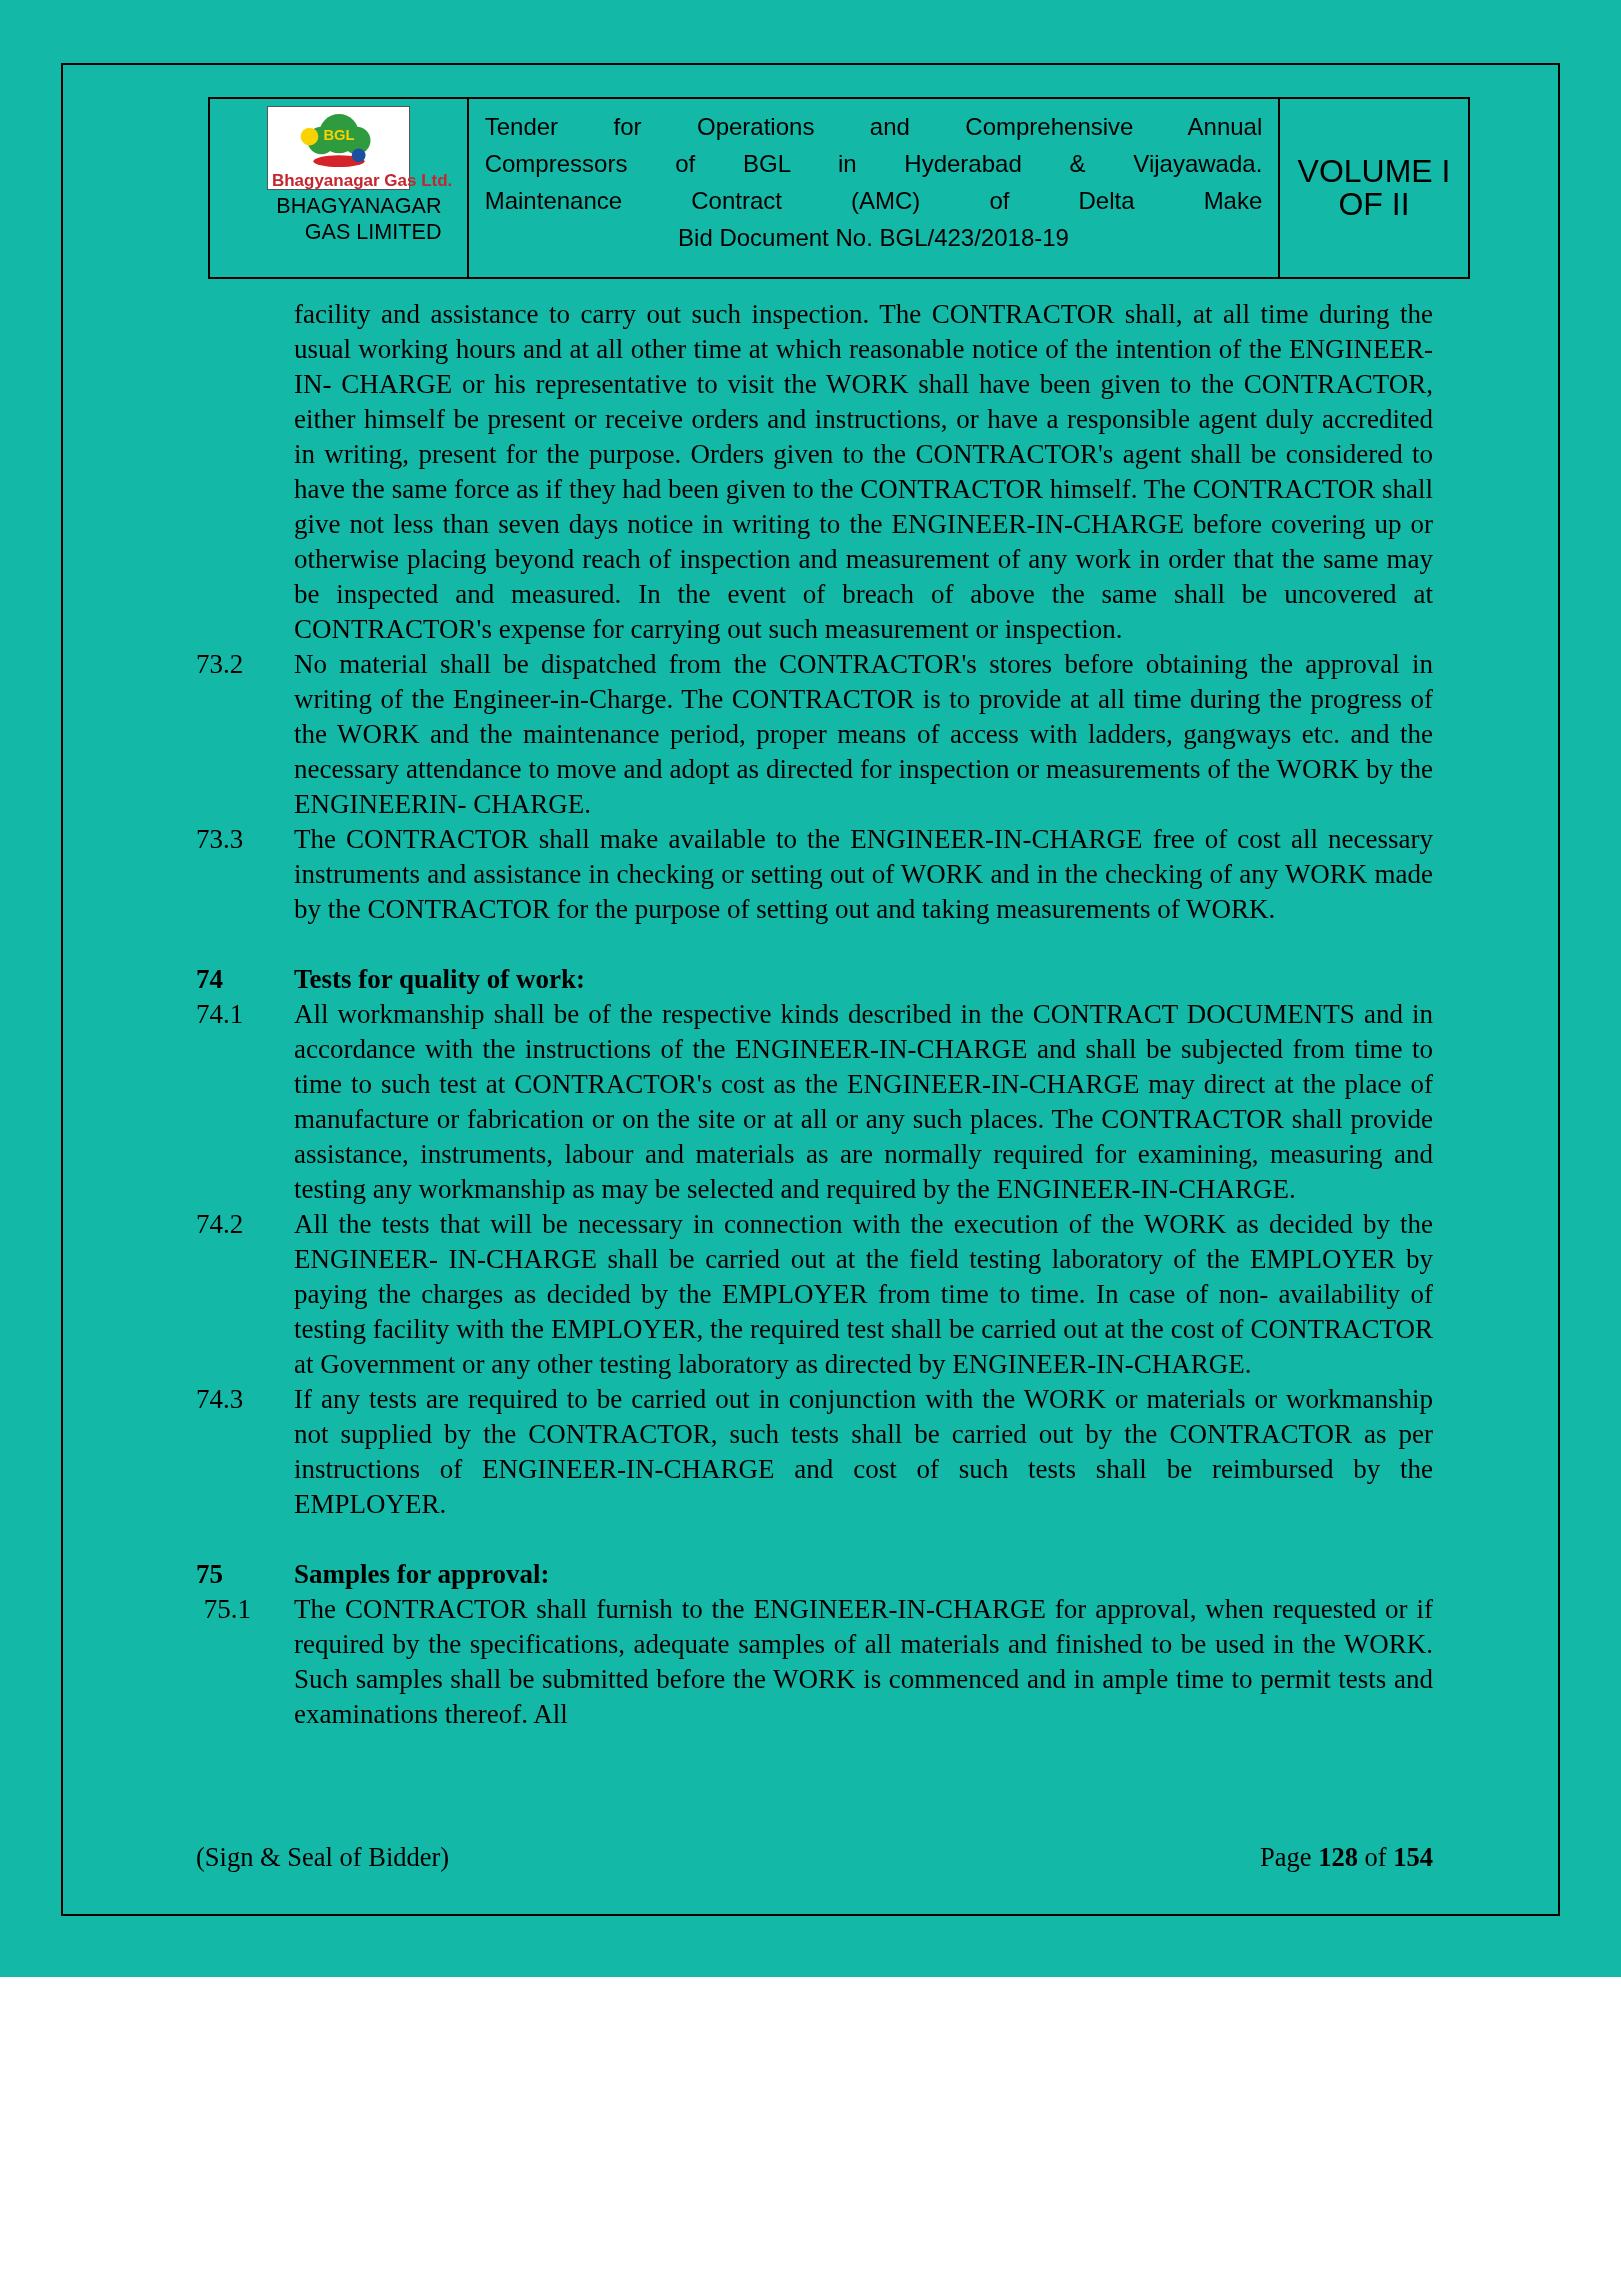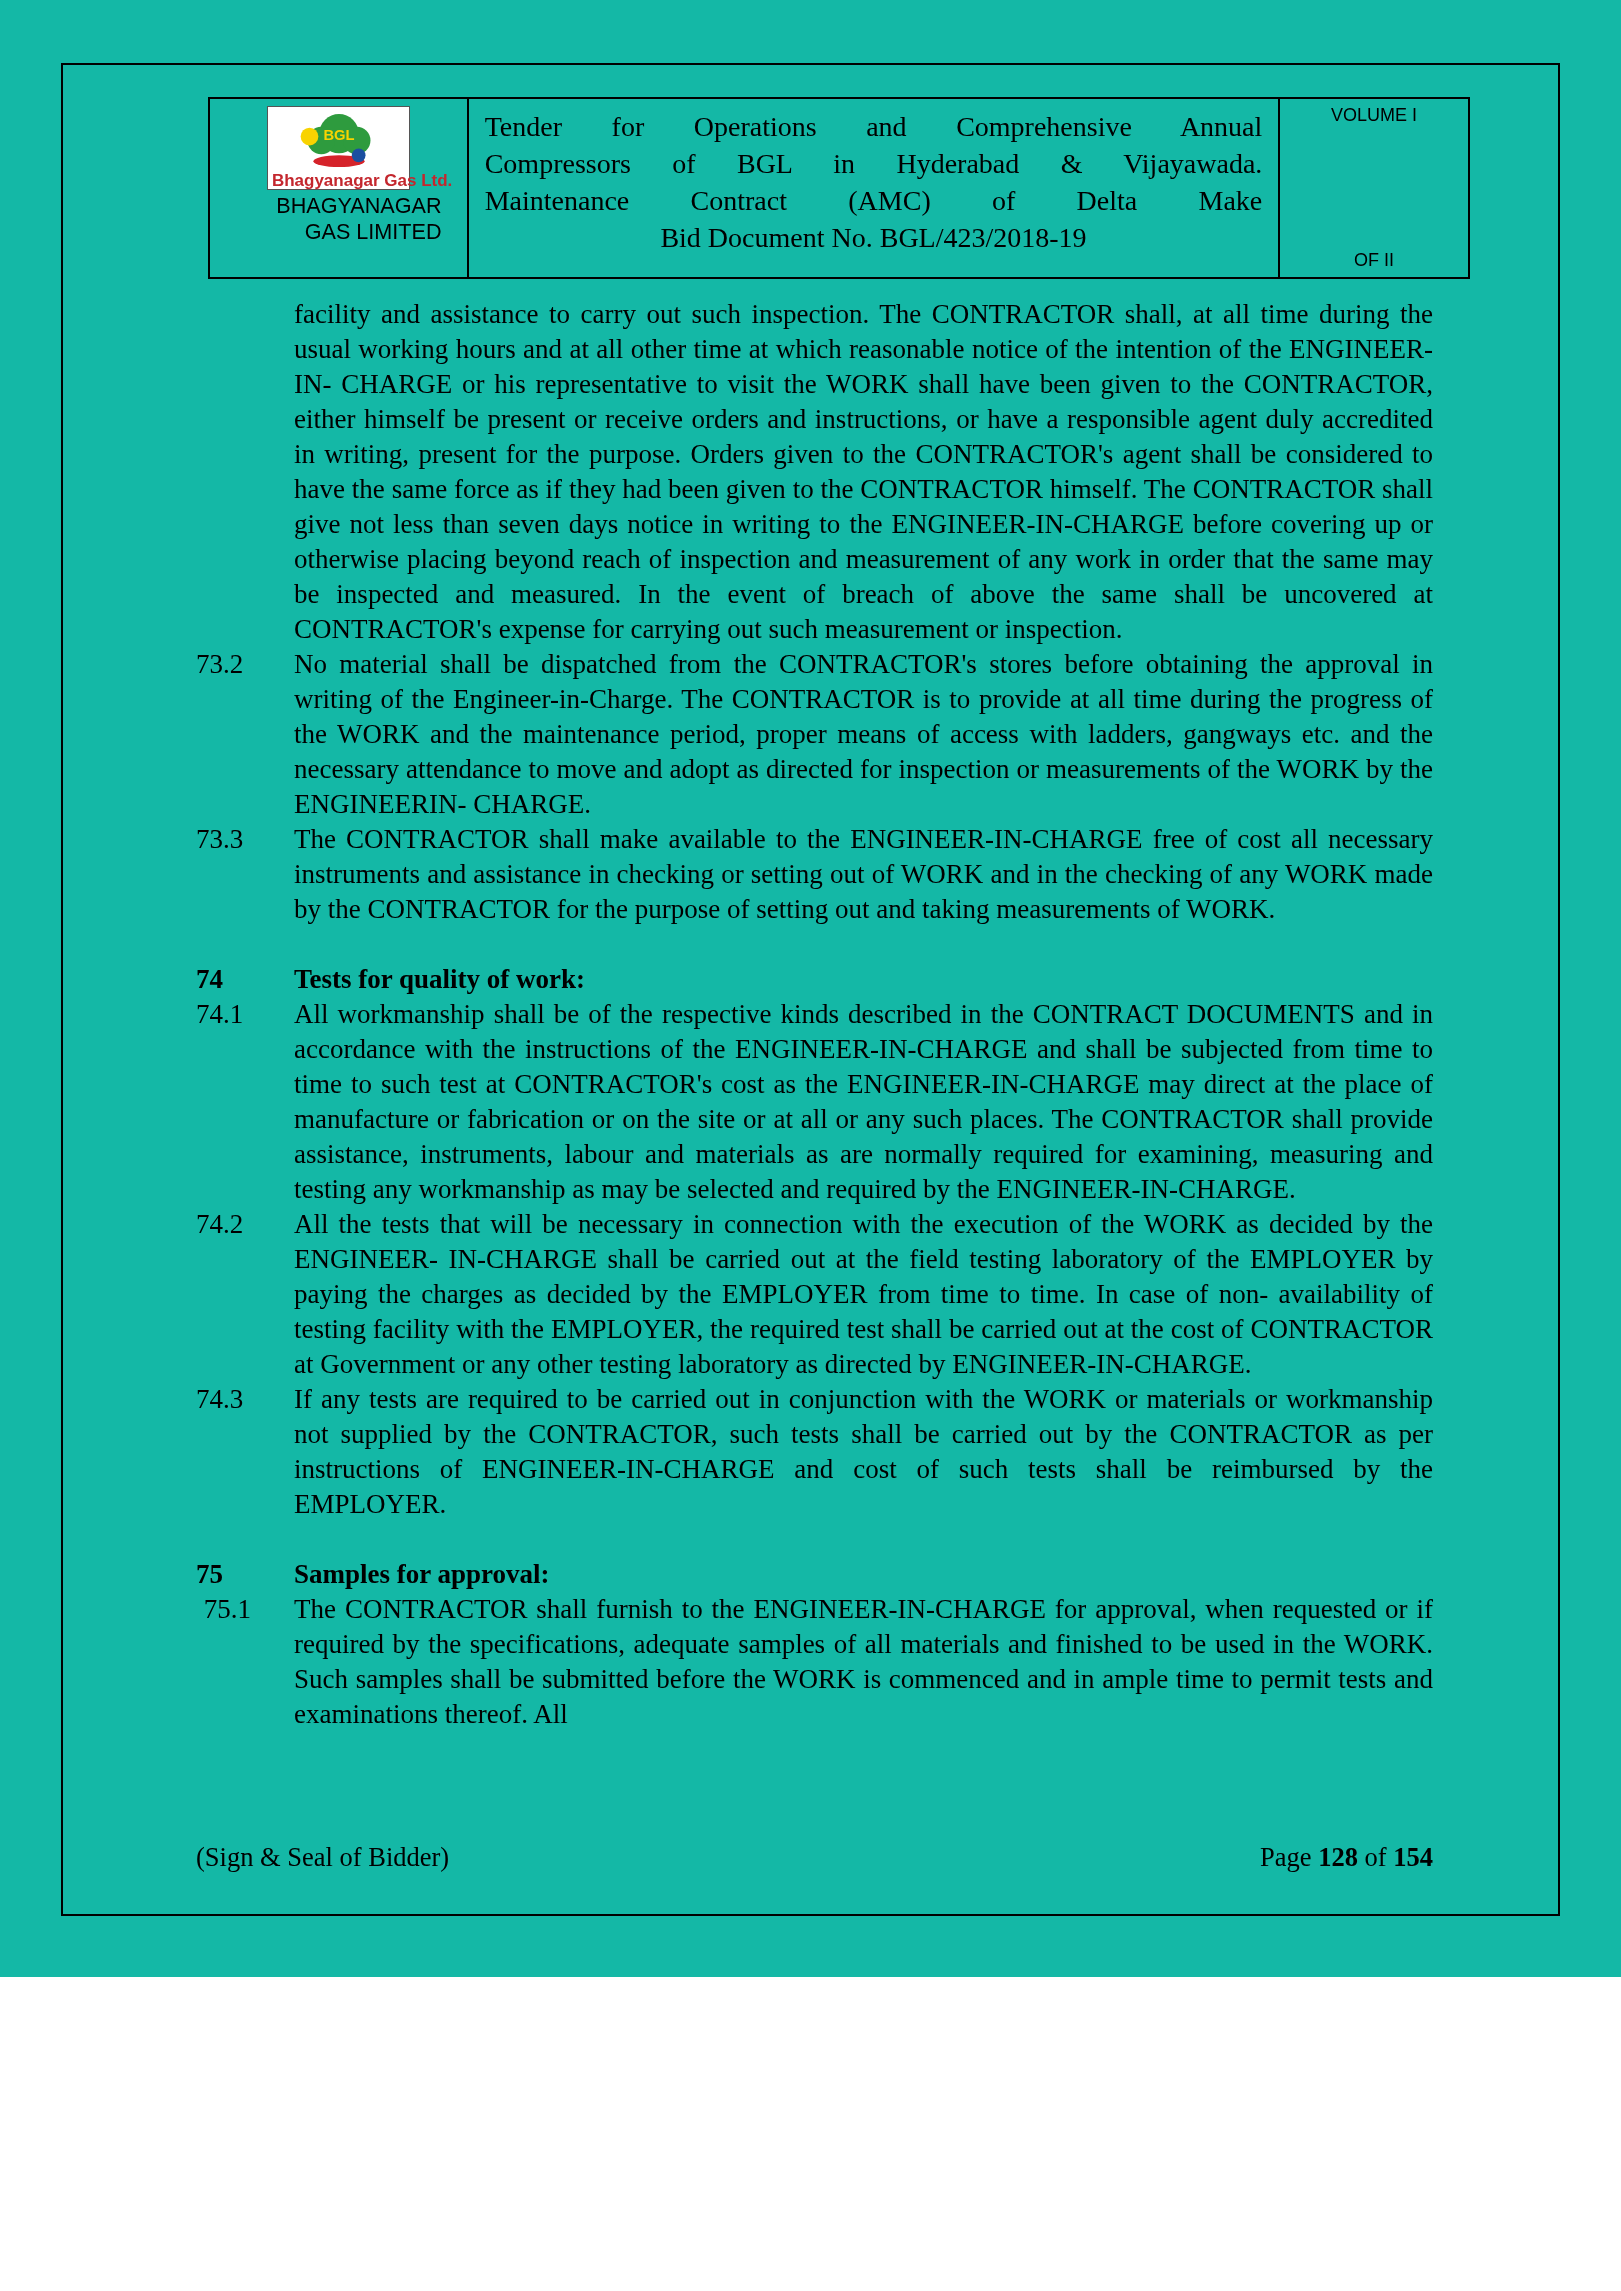--- a/index.html
+++ b/index.html
@@ -17,24 +17,24 @@
     min-height:182px;
     font-family:"Liberation Sans", sans-serif;
   }
   .hcell { border-right:2px solid #000; }
   .hcell:last-child { border-right:none; }
   .logo-cell { display:flex; flex-direction:column; align-items:center; padding-top:6.9px; }
   .logo-box { width:143px; border:1px solid #555; padding:2.9px 3.9px 2px; text-align:center; background:#fff; }
   .logo-box svg { display:block; margin:0 auto; }
   .logo-tagline { color:#c4272e; font-size:17px; line-height:12.7px; font-weight:bold; white-space:nowrap; }
   .company-name { font-size:21.6px; line-height:25.5px; text-align:right; margin-top:2.9px; width:206px; }
-  .title-cell { padding:8.8px 15.7px 5.9px; font-size:28px; line-height:37px;font-family:Liberation Serif, serif; }
+  .title-cell { padding:8.8px 15.7px 5.9px; font-size:24px; line-height:37px; }
   .jline { text-align:justify; text-align-last:justify; }
   .bid-line { text-align:center; }
-  .volume-cell { display:flex; flex-direction:column; justify-content:space-between; align-items:center; font-size:18px; line-height:33px; }
+  .volume-cell { display:flex; flex-direction:column; justify-content:center; align-items:center; font-size:32px; line-height:33px; }
 
   
   .doc-body { margin:17.6px 125px 0 133px; font-size:27px; line-height:35px; }
   .para { display:flex; }
   .para .num { flex:0 0 98px; }
   .para .txt { flex:1; text-align:justify; }
   .heading { font-weight:bold; margin-top:35px;align-items:flex-end; }
   .indent-num .num { padding-left:7.8px; }
 
   

